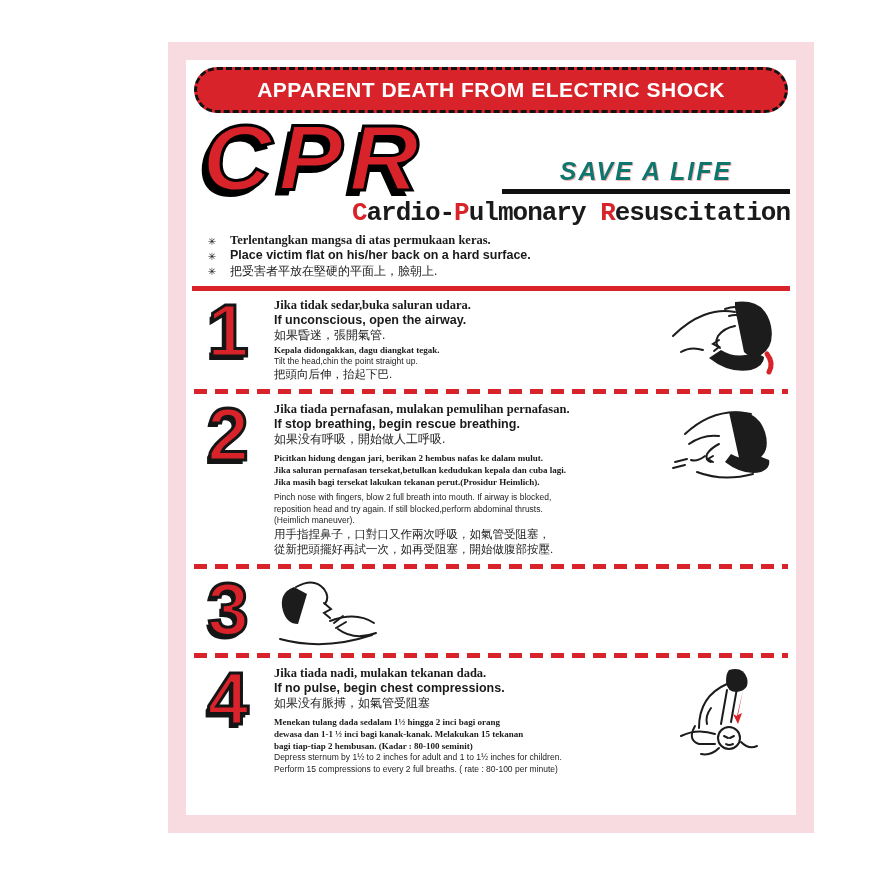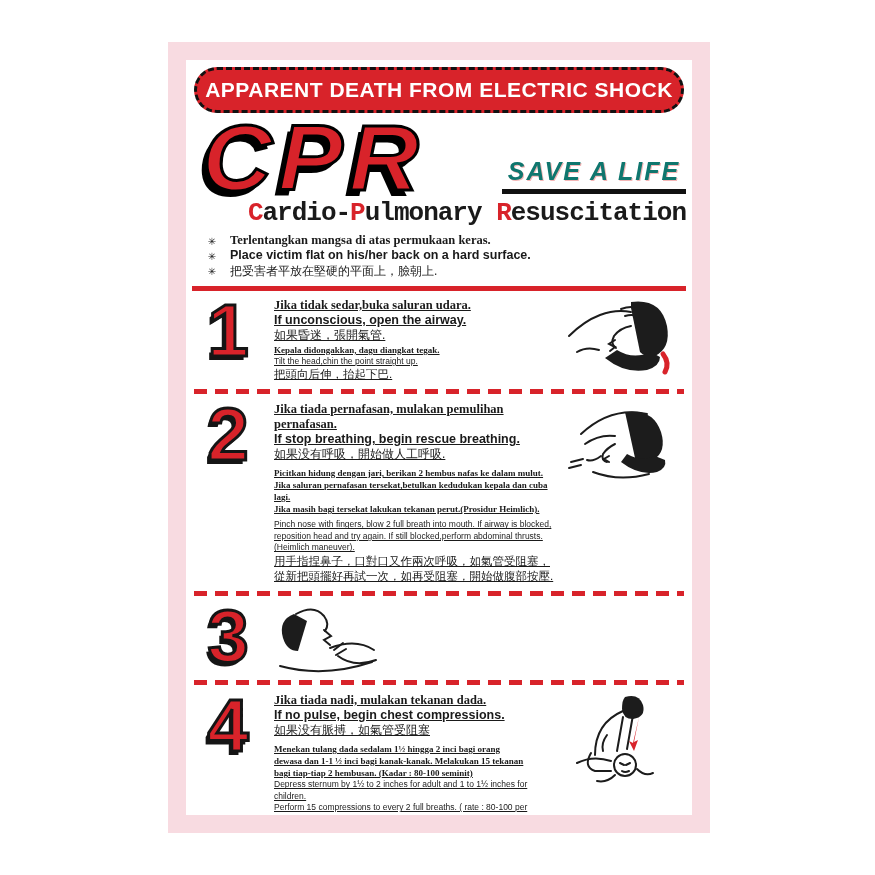--- a/index.html
+++ b/index.html
@@ -1,18 +1,18 @@
 <!DOCTYPE html>
 <html><head>
 <meta charset="utf-8">
 <style>
   html,body{margin:0;padding:0;background:#fff;}
   .page{position:relative;width:875px;height:875px;background:#ffffff;overflow:hidden;
         font-family:"Liberation Sans",sans-serif;color:#1a1a1a;}
-  .poster{position:absolute;left:168px;top:42px;width:542px;height:791px;
+  .poster{position:absolute;left:168px;top:42px;width:646px;height:791px;
           background:#f8dbe1;box-sizing:border-box;padding:18px;}
   .poster-inner{background:#fff;width:100%;height:100%;box-sizing:border-box;
                 padding:2px 6px;overflow:hidden;display:flex;flex-direction:column;}
 
   
   .top-banner{border:3px dashed #111;border-radius:24px;background:#d8232a;color:#fff;
               text-align:center;font:700 21px/1 "Liberation Sans",sans-serif;
               letter-spacing:.5px;padding:9px 4px 10px;margin:5px 2px 8px;}
 
   
@@ -41,21 +41,21 @@
 
   .red-rule{height:5px;background:#d8232a;margin:3px 0;flex:none;}
   .dash-rule{height:5px;margin:4px 2px;flex:none;
              background:repeating-linear-gradient(90deg,#d8232a 0 13px,transparent 13px 21px);}
 
   
   .step{display:flex;align-items:flex-start;padding:2px 0;}
   .step-num{width:72px;flex:none;text-align:center;color:#d8232a;
             font:700 74px/0.95 "Liberation Sans",sans-serif;
             -webkit-text-stroke:3px #151515;text-shadow:-3px 4px 0 #151515;}
-  .step-body{flex:1;padding:2px 4px 0 10px;text-decoration:underline;}
+  .step-body{flex:1;padding:2px 4px 0 10px;}
   .step-art{width:128px;flex:none;display:flex;justify-content:center;align-items:flex-start;}
   .sm-my{font:700 9px/1.35 "Liberation Serif",serif;}
   .sm-en{font:400 8.5px/1.35 "Liberation Sans",sans-serif;color:#222;}
   .sm-zh{font:400 11.5px/1.35 "Liberation Sans",sans-serif;}
   .gap4{height:4px;}
 
   svg{display:block;}
 </style>
 </head>
 <body>

